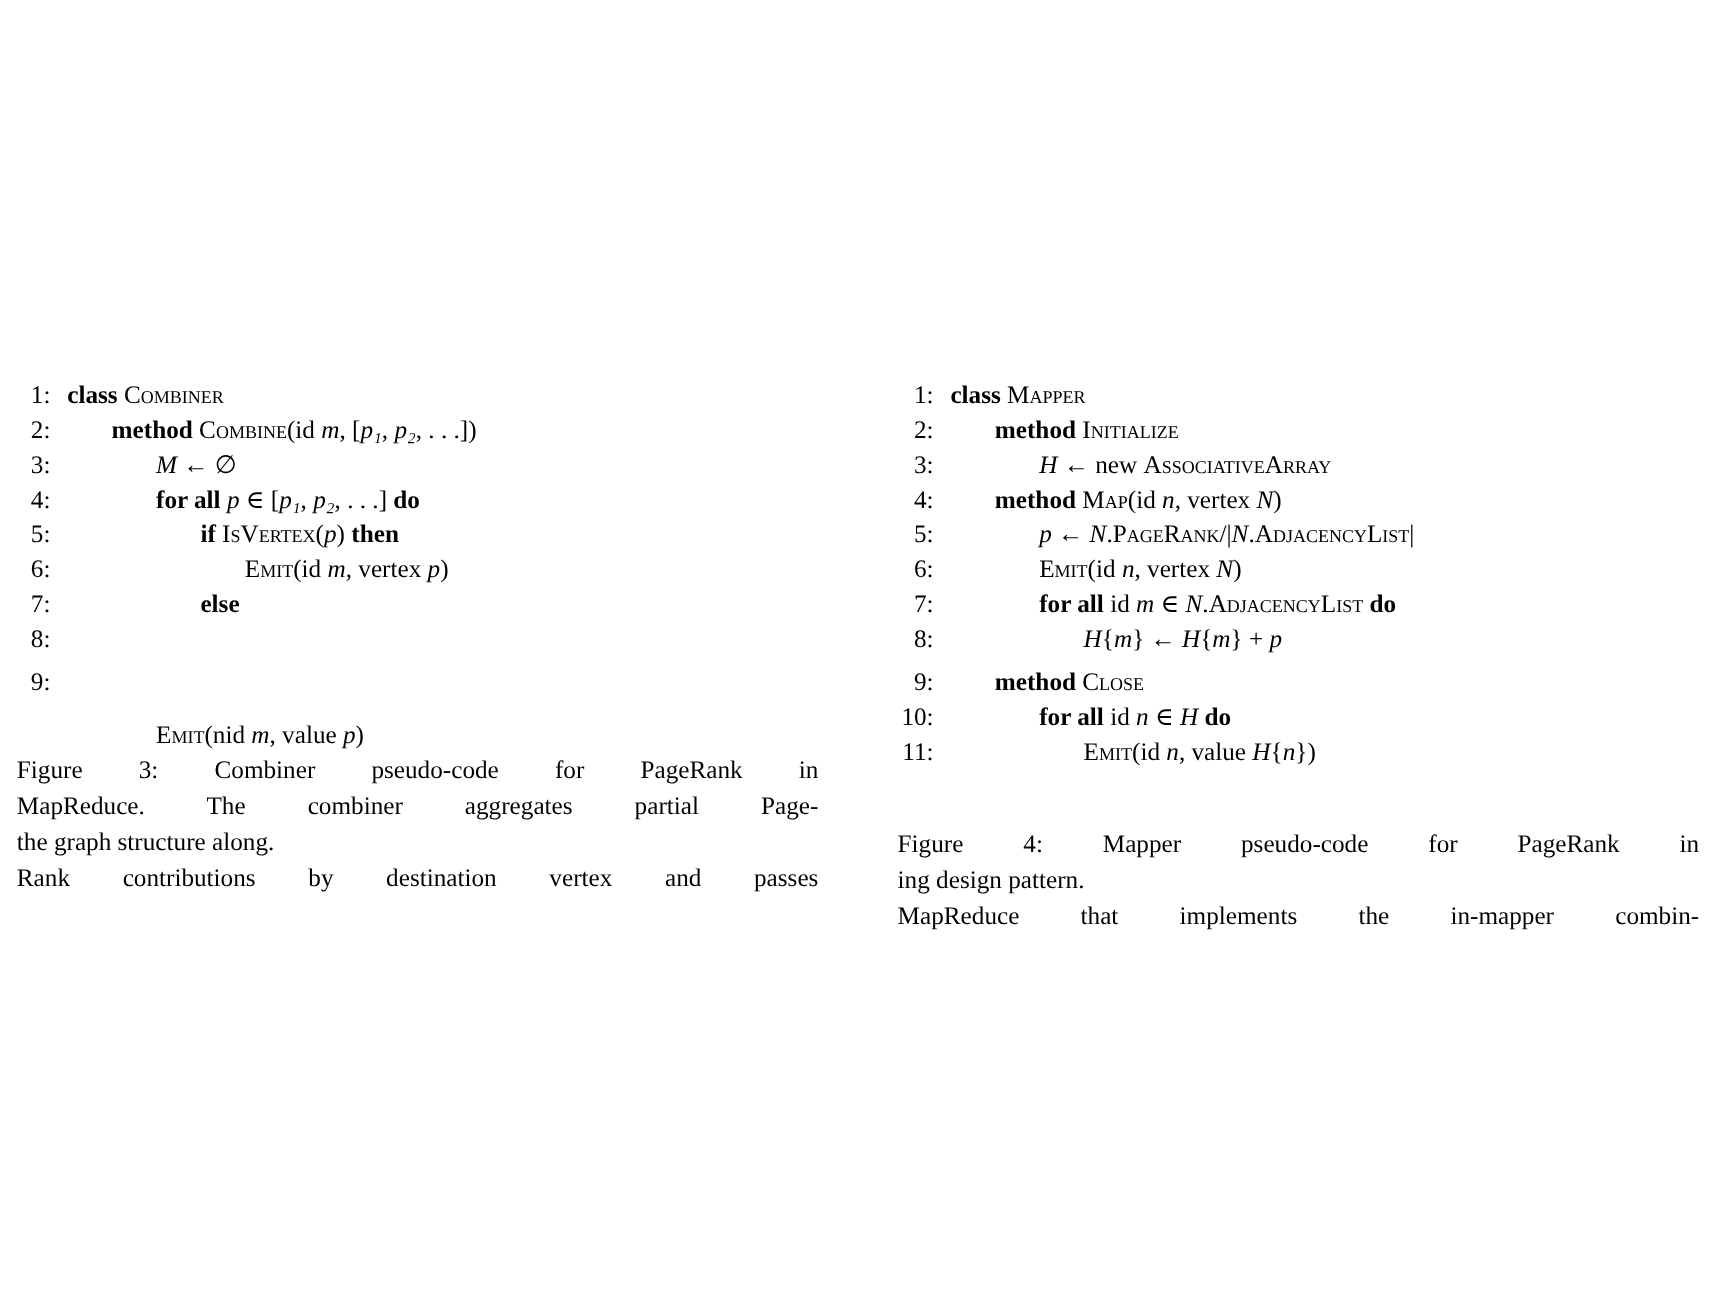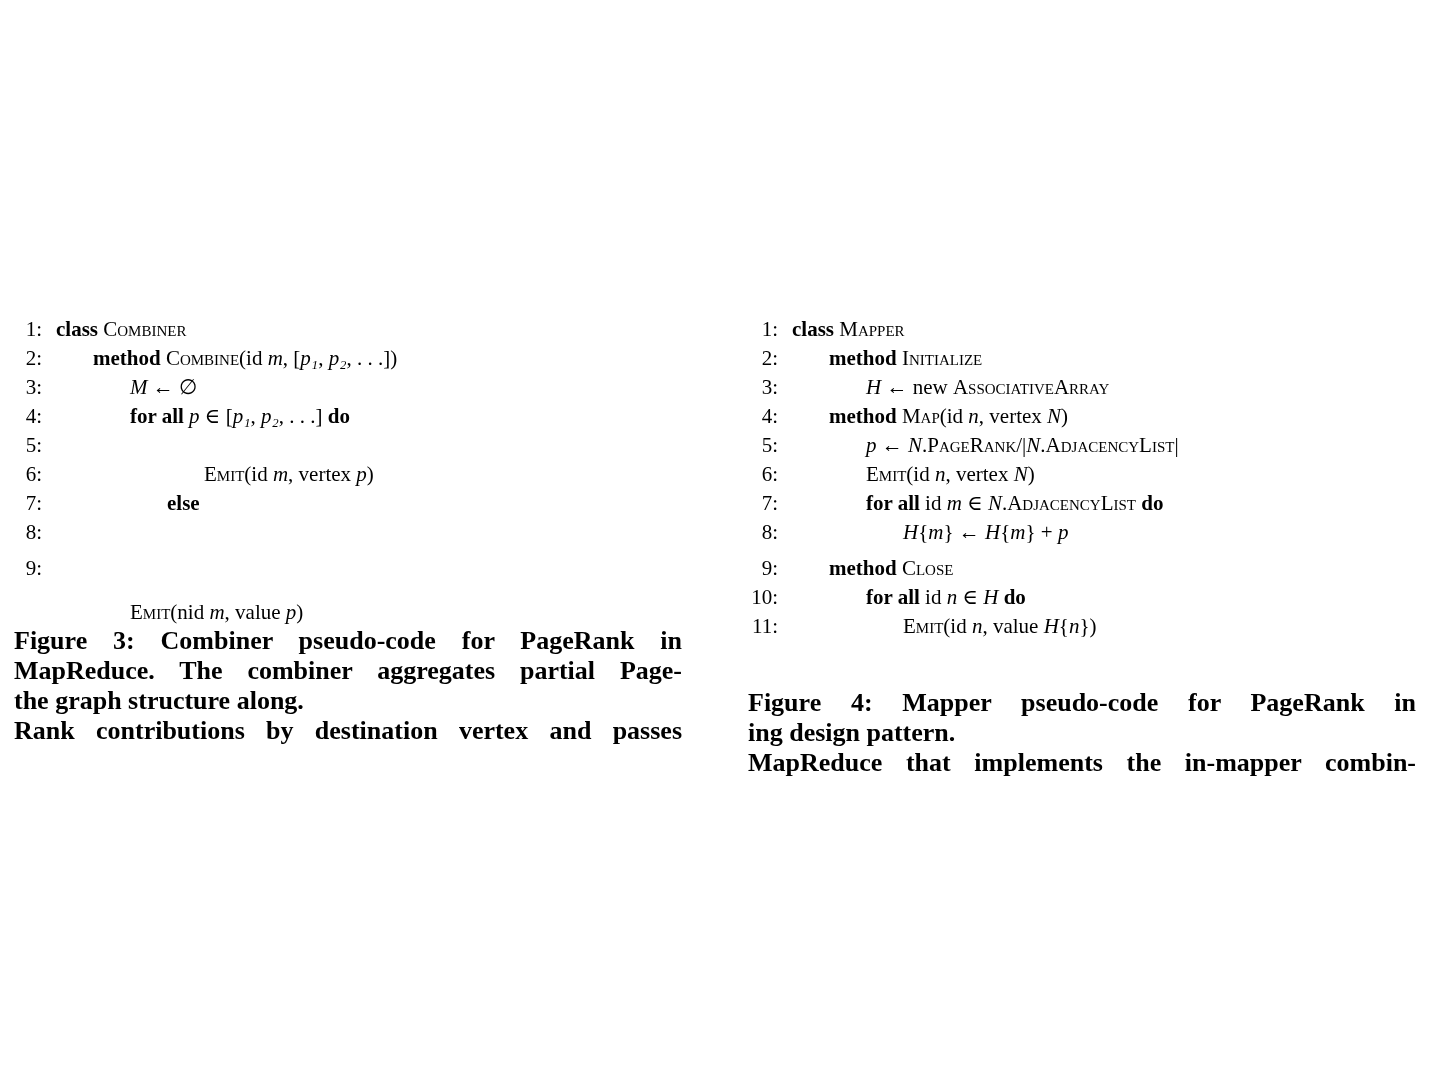--- a/index.html
+++ b/index.html
@@ -38,43 +38,43 @@
     margin-left: 14px;
     white-space: pre;
   }
   .seg-kw { font-weight: bold; }
   .seg-sc { font-variant: small-caps; }
   .seg-it { font-style: italic; }
   .seg-rm { }
   .caption {
     position: absolute;
     width: 668px;
-    font-weight: bold;
-    font-size: 26px;
+    font-weight: normal;
+    font-size: 21px;
     line-height: 30px;
   }
   #fig3-caption { left: 14px; top: 626px; }
   #fig4-caption { left: 748px; top: 688px; }
   .caption-line {
     text-align: justify;
     text-align-last: justify;
   }
   .caption-line.last {
     text-align-last: left;
   }
 </style>
 </head>
 <body>
 
 <div class="code-block" id="fig3-code">
     <div class="code-line"><span class="num">1:</span><span class="content" style="padding-left: 0px;"><span class="seg-kw">class </span><span class="seg-sc">Combiner</span></span></div>
     <div class="code-line"><span class="num">2:</span><span class="content" style="padding-left: 37px;"><span class="seg-kw">method </span><span class="seg-sc">Combine</span><span class="seg-rm">(id </span><span class="seg-it">m</span><span class="seg-rm">, [</span><span class="seg-it">p₁</span><span class="seg-rm">, </span><span class="seg-it">p₂</span><span class="seg-rm">, . . .])</span></span></div>
     <div class="code-line"><span class="num">3:</span><span class="content" style="padding-left: 74px;"><span class="seg-it">M</span><span class="seg-rm"> ← ∅</span></span></div>
     <div class="code-line"><span class="num">4:</span><span class="content" style="padding-left: 74px;"><span class="seg-kw">for all </span><span class="seg-it">p</span><span class="seg-rm"> ∈ [</span><span class="seg-it">p₁</span><span class="seg-rm">, </span><span class="seg-it">p₂</span><span class="seg-rm">, . . .] </span><span class="seg-kw">do</span></span></div>
-    <div class="code-line"><span class="num">5:</span></div>
+    <div class="code-line"><span class="num">5:</span><span class="content" style="padding-left: 111px;"><span class="seg-kw">if </span><span class="seg-sc">IsVertex</span><span class="seg-rm">(</span><span class="seg-it">p</span><span class="seg-rm">) </span><span class="seg-kw">then</span></span></div>
     <div class="code-line"><span class="num">6:</span><span class="content" style="padding-left: 148px;"><span class="seg-sc">Emit</span><span class="seg-rm">(id </span><span class="seg-it">m</span><span class="seg-rm">, vertex </span><span class="seg-it">p</span><span class="seg-rm">)</span></span></div>
     <div class="code-line"><span class="num">7:</span><span class="content" style="padding-left: 111px;"><span class="seg-kw">else</span></span></div>
     <div class="code-line"><span class="num">8:</span></div>
     <div class="code-line gap"><span class="num">9:</span><span class="content" style="padding-left: 74px; margin-top: 44px;"><span class="seg-sc">Emit</span><span class="seg-rm">(nid </span><span class="seg-it">m</span><span class="seg-rm">, value </span><span class="seg-it">p</span><span class="seg-rm">)</span></span></div>
   </div>
 
 <div class="code-block" id="fig4-code">
     <div class="code-line"><span class="num">1:</span><span class="content" style="padding-left: 0px;"><span class="seg-kw">class </span><span class="seg-sc">Mapper</span></span></div>
     <div class="code-line"><span class="num">2:</span><span class="content" style="padding-left: 37px;"><span class="seg-kw">method </span><span class="seg-sc">Initialize</span></span></div>
     <div class="code-line"><span class="num">3:</span><span class="content" style="padding-left: 74px;"><span class="seg-it">H</span><span class="seg-rm"> ← new </span><span class="seg-sc">AssociativeArray</span></span></div>

